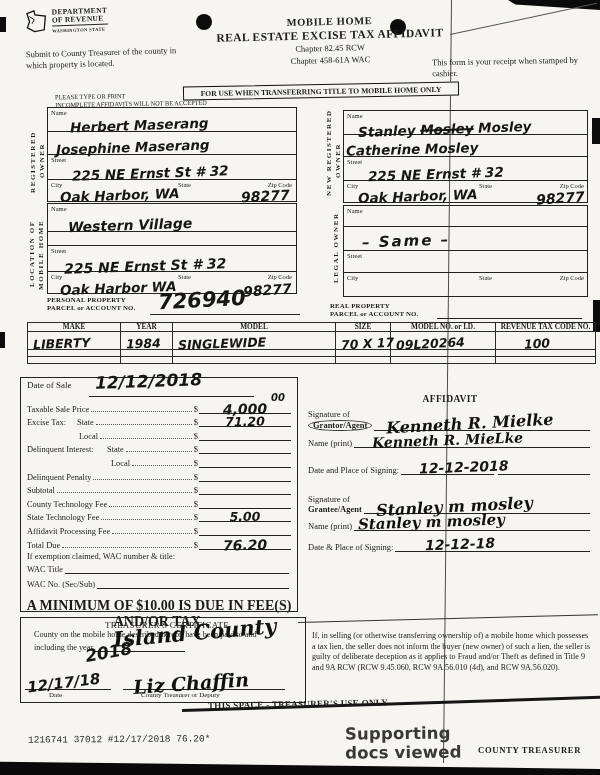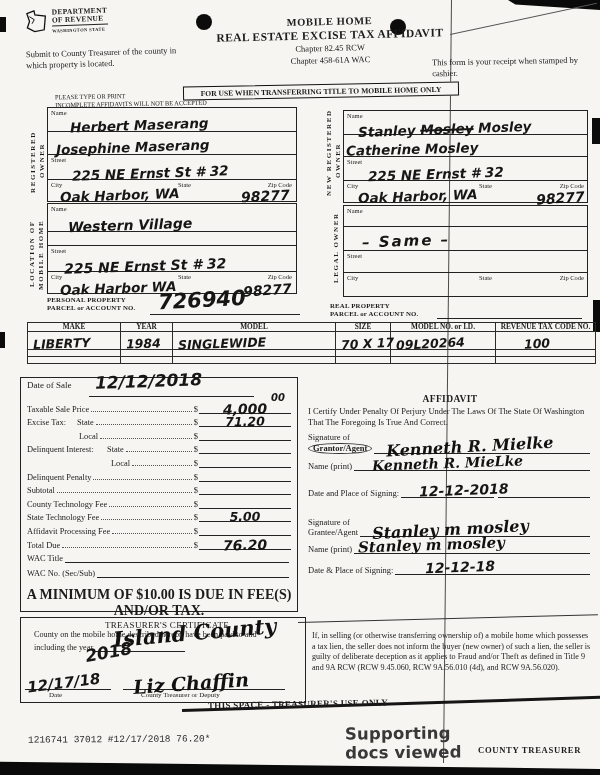--- a/index.html
+++ b/index.html
@@ -375,34 +375,34 @@
     </div>
     <div class="fee-row">
       <span class="fee-label">Total Due</span>
         <span class="leader"></span>
       <span class="dollar">$</span>
       <span class="fee-line">
           <span class="hw fee-hw" style="font-size:14px;">76.20</span>
         </span>
     </div>
 
+    <div class="exemption">If exemption claimed, WAC number &amp; title:</div>
     <div class="wac-row">
       <span>WAC Title</span>
         <span class="fill"></span>
     </div>
     <div class="wac-row">
       <span>WAC No. (Sec/Sub)</span>
         <span class="fill"></span>
     </div>
     <div class="minimum">A MINIMUM OF $10.00 IS DUE IN FEE(S) AND/OR TAX.</div>
   </div>
 
   <div class="abs aff">
     <div class="aff-title">AFFIDAVIT</div>
-    <div class="aff-cert">I Certify Under Penalty Of Perjury Under The Laws Of The State Of Washington That The Foregoing Is True And Correct.</div>
 
     <div class="sig-row">
       <span class="sig-label">
         <span>Signature of</span><br>
         <span class="oval">Grantor/Agent</span>
       </span>
       <span class="fill" style="height:14px;">
         <span class="sig overlay-sig">Kenneth R. Mielke</span>
       </span>
     </div>
@@ -416,21 +416,21 @@
       <span>Date and Place of Signing:</span>
       <span class="fill" style="height:12px;max-width:120px;">
           <span class="hw overlay-hw" style="font-size:14px;">12-12-2018</span>
         </span>
       <span class="fill" style="height:12px;"></span>
     </div>
 
     <div class="sig-row" style="margin-top:20px;">
       <span class="sig-label">
         <span>Signature of</span><br>
-        <span style="font-weight:normal;">Grantee/Agent</span>
+        <span style="font-weight:bold;">Grantee/Agent</span>
       </span>
       <span class="fill" style="height:14px;">
         <span class="sig overlay-sig">Stanley m mosley</span>
       </span>
     </div>
     <div class="np-row">
       <span>Name (print)</span>
       <span class="fill" style="height:12px;">
           <span class="sig overlay-hw" style="font-size:15px;left:4px;">Stanley m mosley</span>
         </span>

